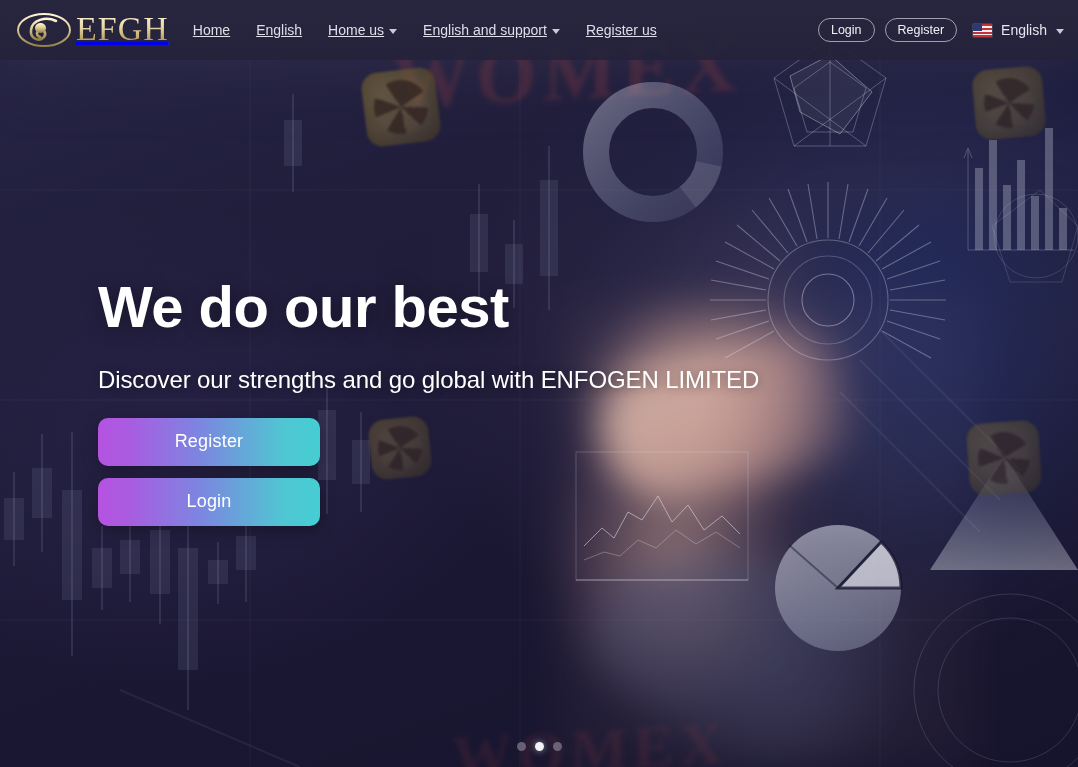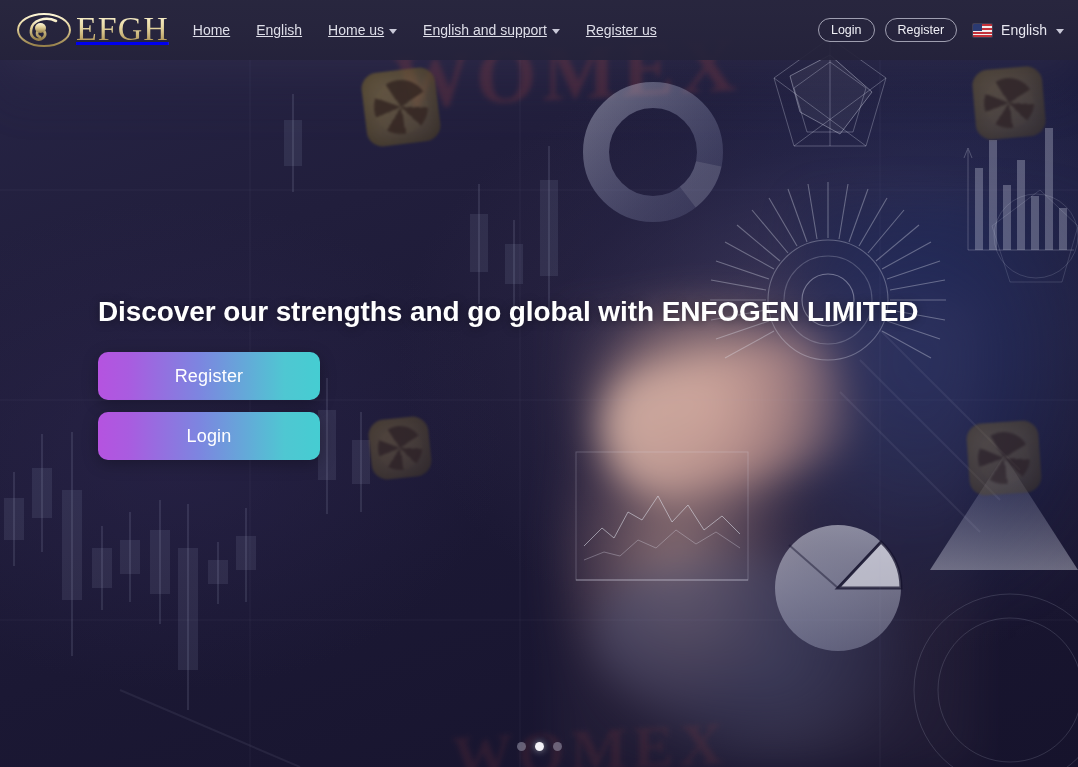--- a/index.html
+++ b/index.html
@@ -221,23 +221,23 @@
   }
   .hero-title {
     font-size: 58px;
     font-weight: 700;
     color: #ffffff;
     line-height: 1.06;
     letter-spacing: -0.5px;
     text-shadow: 0 2px 18px rgba(0,0,0,0.35);
   }
   .hero-sub {
-    margin-top: 20px;
-    font-size: 28px;
-    font-weight: 700;
+    margin-top: 28px;
+    font-size: 24px;
+    font-weight: 400;
     color: #ffffff;
     letter-spacing: -0.1px;
     text-shadow: 0 1px 10px rgba(0,0,0,0.4);
     white-space: nowrap;
   }
 
   .cta-wrap { margin-top: 24px; display: flex; flex-direction: column; gap: 12px; }
   .cta-btn {
     width: 222px; height: 48px;
     border: none;
@@ -513,20 +513,21 @@
         <span class="flag"></span>
         <span>English</span>
         <i class="caret"></i>
       </div>
     </div>
   </header>
 
   <section class="hero-content">
     <h1 class="hero-title">
       <br>
+      <span>We do our best</span>
     </h1>
     <p class="hero-sub">Discover our strengths and go global with ENFOGEN LIMITED</p>
     <div class="cta-wrap">
       <button class="cta-btn">Register</button>
       <button class="cta-btn">Login</button>
     </div>
   </section>
 
   <div class="dots">
     <span class="dot"></span>

